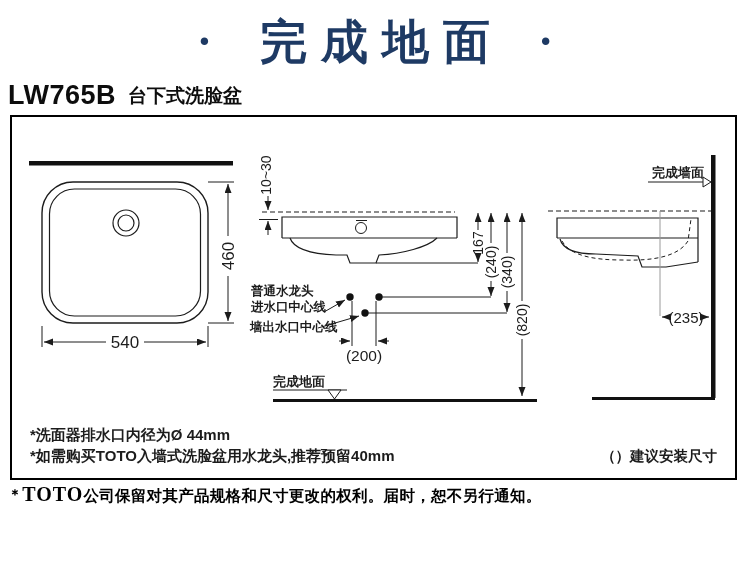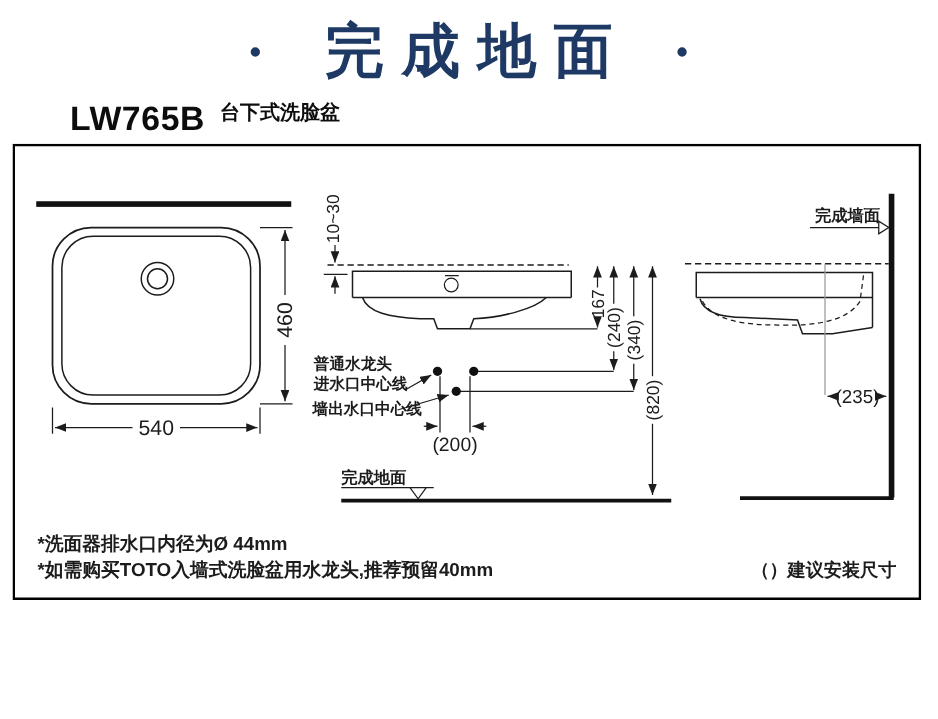--- a/index.html
+++ b/index.html
@@ -10,23 +10,23 @@
 
   .header { position: absolute; top: 6px; left: 0; width: 750px; height: 72px;
             display: flex; align-items: center; justify-content: center; gap: 34px; }
   .header .dot { color: var(--navy); font-size: 46px; font-weight: 700; line-height: 1;
                  font-family: "Liberation Serif", "DejaVu Serif", serif; }
   .header .title { color: var(--navy); font-size: 47px; font-weight: 700; line-height: 1;
                    letter-spacing: 14px; text-indent: 14px;
                    font-family: "Liberation Serif", "DejaVu Serif", serif; }
 
   .subtitle { position: absolute; top: 80px; left: 8px; display: flex;
-              align-items: flex-start; gap: 12px; color: #0d0d0d; margin-left: 48px; }
+              align-items: center; gap: 12px; color: #0d0d0d; }
   .subtitle .model { font-size: 27px; font-weight: 700; letter-spacing: 0.5px; }
-  .subtitle .type  { font-size: 16px; font-weight: 600; }
+  .subtitle .type  { font-size: 19px; font-weight: 600; }
 
   .diagram { position: absolute; top: 115px; left: 10px; width: 727px; height: 365px; }
 
   .footer { position: absolute; top: 483px; left: 8px; width: 738px; color: #000;
             font-size: 15.5px; font-weight: 600; letter-spacing: 0.3px; }
   .footer .ast { font-size: 14px; vertical-align: 2px; }
   .footer .brand { font-family: "Liberation Serif", "DejaVu Serif", serif;
                    font-size: 20px; font-weight: 700; letter-spacing: 1px; }
 
   svg text { fill: var(--ink); }
@@ -178,14 +178,17 @@
         <line x1="691" y1="202" x2="699" y2="202" marker-end="url(#arw)"></line>
         <text class="dimL" x="676" y="207.5" text-anchor="middle" stroke="none" fill="#1c1c1c" style="font-size:15px">(235)</text>
       </g>
     </g>
 
     <text class="note" x="20" y="325">*洗面器排水口内径为Ø 44mm</text>
     <text class="note" x="20" y="346">*如需购买TOTO入墙式洗脸盆用水龙头,推荐预留40mm</text>
     <text class="legend" x="707" y="346" text-anchor="end">（）建议安装尺寸</text>
   </svg>
 
+  <div class="footer">
+    <span class="ast">＊</span><span class="brand">TOTO</span><span>公司保留对其产品规格和尺寸更改的权利。届时，恕不另行通知。</span>
+  </div>
 
 </div>
 
 </body></html>

